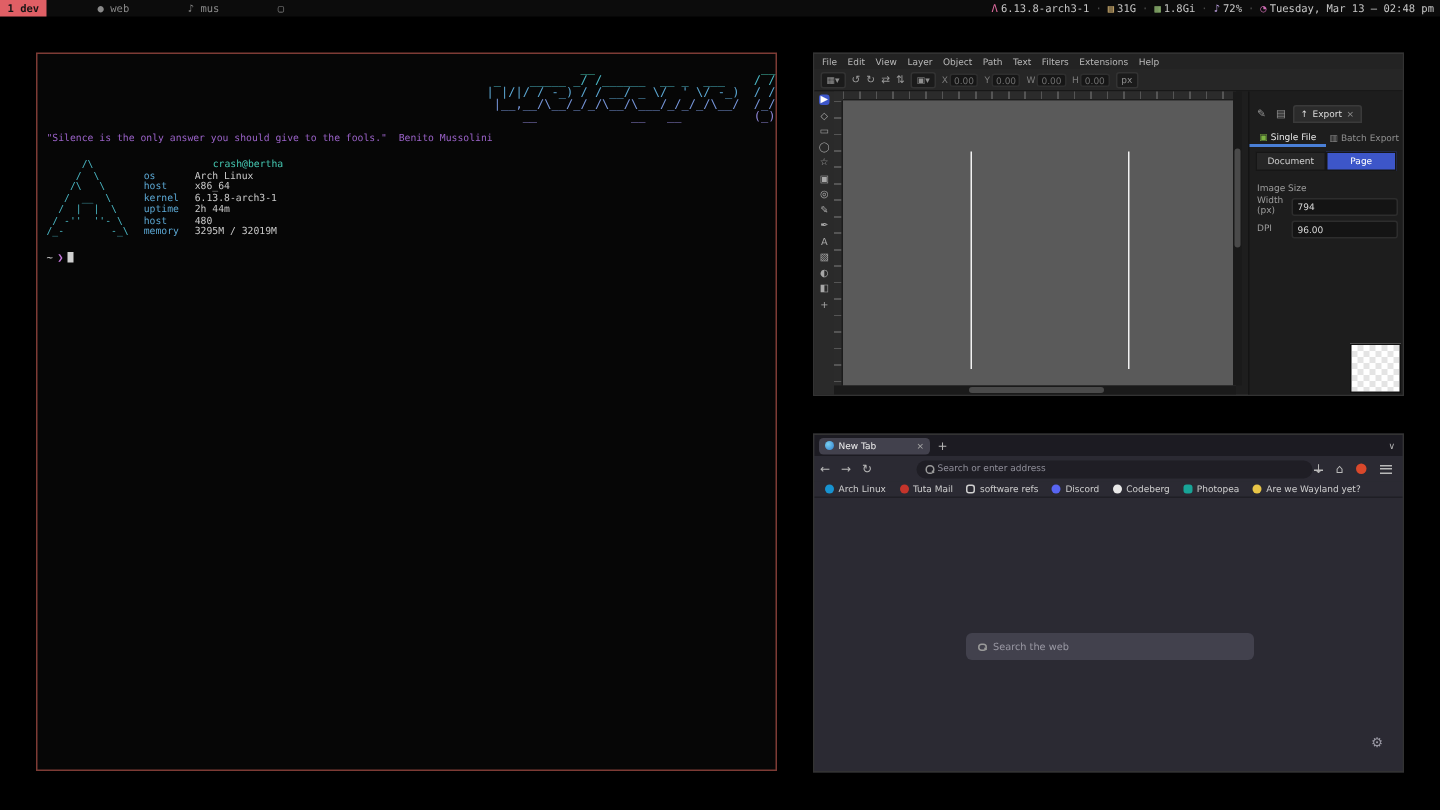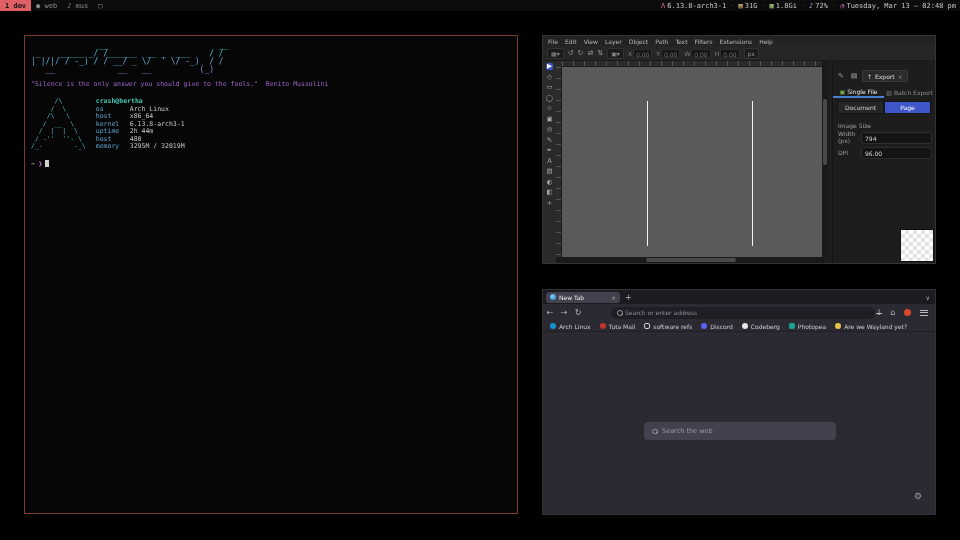--- a/index.html
+++ b/index.html
@@ -2,46 +2,46 @@
 <html><head>
 <meta charset="utf-8">
 <style>
   * { margin:0; padding:0; box-sizing:border-box; }
   html,body { background:#000; width:960px; height:540px; overflow:hidden; }
   body { font-family:"DejaVu Sans", sans-serif; }
   #stage { position:absolute; top:0; left:0; width:960px; height:540px; background:#000; }
 
   
   #topbar { position:absolute; top:0; left:0; width:960px; height:11px; background:#0c0c0c;
-    display:flex; align-items:center; font-family:"DejaVu Sans Mono", monospace; font-size:7px; color:#9a9a9a; }
+    display:flex; align-items:center; font-family:"DejaVu Sans Mono", monospace; font-size:7px; color:#9a9a9a;gap:29px; }
   .ws { padding:0 5px; height:11px; display:flex; align-items:center; color:#8a8a8a; }
   .ws.active { background:#e05f65; color:#141414; font-weight:bold; }
   #bar-title { position:absolute; left:0; right:0; text-align:center; color:#b5b5b5; pointer-events:none; }
   #bar-right { margin-left:auto; display:flex; align-items:center; gap:4px; padding-right:4px; }
   .mod { display:flex; align-items:center; gap:2px; color:#c8c8c8; }
   .mod .mi { font-size:7px; }
   .mod:nth-child(1) .mi { color:#e06c9f; }
   .mod:nth-child(3) .mi { color:#e5c07b; }
   .mod:nth-child(5) .mi { color:#98c379; }
   .mod:nth-child(7) .mi { color:#c3a6e8; }
   .mod:nth-child(9) .mi { color:#d16fb5; }
   .sep { color:#4a4a4a; }
 
   
   #terminal { position:absolute; left:24px; top:35px; width:494px; height:479px;
     background:#060606; border:1px solid #7d3b35; }
   #term-body { position:absolute; inset:0; padding:6px 0 0 6px; font-family:"DejaVu Sans Mono", monospace; }
-  .bline { white-space:pre; font-size:8px; line-height:8px; letter-spacing:0; }
+  .bline { white-space:pre; font-size:8px; line-height:8px; letter-spacing:0;text-align:right; }
   .g0{color:#45c8b2}.g1{color:#4bb9c6}.g2{color:#5ca8d4}.g3{color:#7897dc}
   .g4{color:#9188da}.g5{color:#a77cd4}.g6{color:#b973cb}.g7{color:#c66bbf}
   #quote { margin-top:6px; font-size:6.5px; color:#9b63c9; white-space:pre; }
   #fetch { display:flex; margin-top:10px; gap:10px; }
   #logo { white-space:pre; font-size:6.5px; line-height:7.5px; color:#4bb9c6; }
   #fetch-info { font-size:6.5px; line-height:7.5px; }
-  #userhost { color:#45c8b2; font-weight:bold; }
+  #userhost { color:#45c8b2; font-weight:normal;margin-left:46px; }
   .frow { display:flex; }
   .flabel { color:#5ca8d4; width:34px; }
   .fvalue { color:#c9c9c9; }
   #prompt { margin-top:9px; font-size:7px; display:flex; align-items:center; gap:3px; }
   #prompt .ppath { color:#cfcfcf; }
   #prompt .psym { color:#c678dd; }
   #cursor { width:4px; height:7px; background:#cfcfcf; display:inline-block; }
 
   
   #inkscape { position:absolute; left:542px; top:35px; width:394px; height:229px;
@@ -187,20 +187,21 @@
         <span>Tuesday, Mar 13 — 02:48 pm</span>
       </div>
     </div>
   </div>
 
   <div id="terminal">
     <div id="term-body">
       <div class="bline g0">              __                       __</div>
       <div class="bline g1"> _    _____ _/ /______  __ _  ___    / /</div>
       <div class="bline g2">| |/|/ / -_) / / __/ _ \/  ' \/ -_)  / /</div>
+      <div class="bline g3">|__,__/\__/_/_/\__/\___/_/_/_/\__/  /_/</div>
       <div class="bline g4">   __             __   __          (_)</div>
       <div id="quote">"Silence is the only answer you should give to the fools."  Benito Mussolini</div>
       <div id="fetch">
         <div id="logo"><span>      /\</span>
 <span>     /  \</span>
 <span>    /\   \</span>
 <span>   /  __  \</span>
 <span>  /  |  |  \</span>
 <span> / -''  ''- \</span>
 <span>/_-        -_\</span></div>

